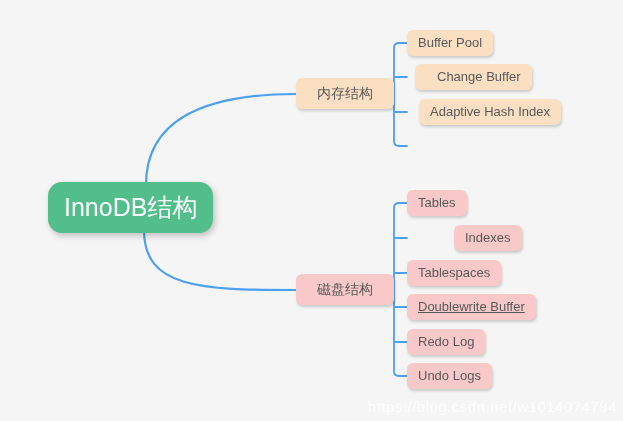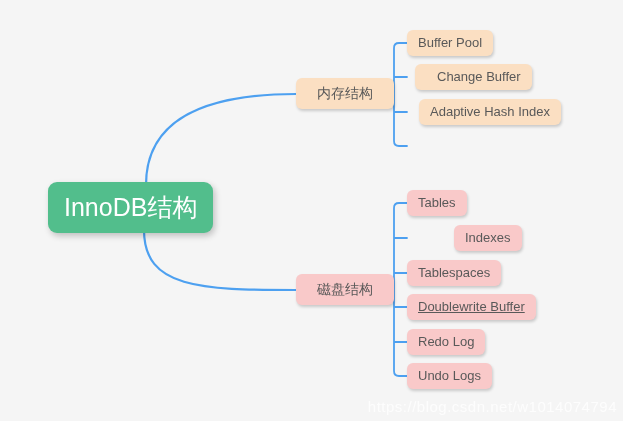--- a/index.html
+++ b/index.html
@@ -41,21 +41,21 @@
     cursor: default;
   }
   .root-node {
     left: 48px;
     top: 182px;
     background: var(--root-bg, #52BE8C);
     color: var(--root-text, #FFFFFF);
     font-size: 25px;
     line-height: 33px;
     padding: 9px 16px;
-    border-radius: 9px;
+    border-radius: 14px;
     box-shadow: 2px 3px 6px rgba(0,0,0,0.22);
   }
   .branch-node {
     font-size: 14px;
     line-height: 19px;
     padding: 6px 21px;
     border-radius: 6px;
     box-shadow: 1px 2px 3px rgba(0,0,0,0.18);
   }
   .leaf-node {

